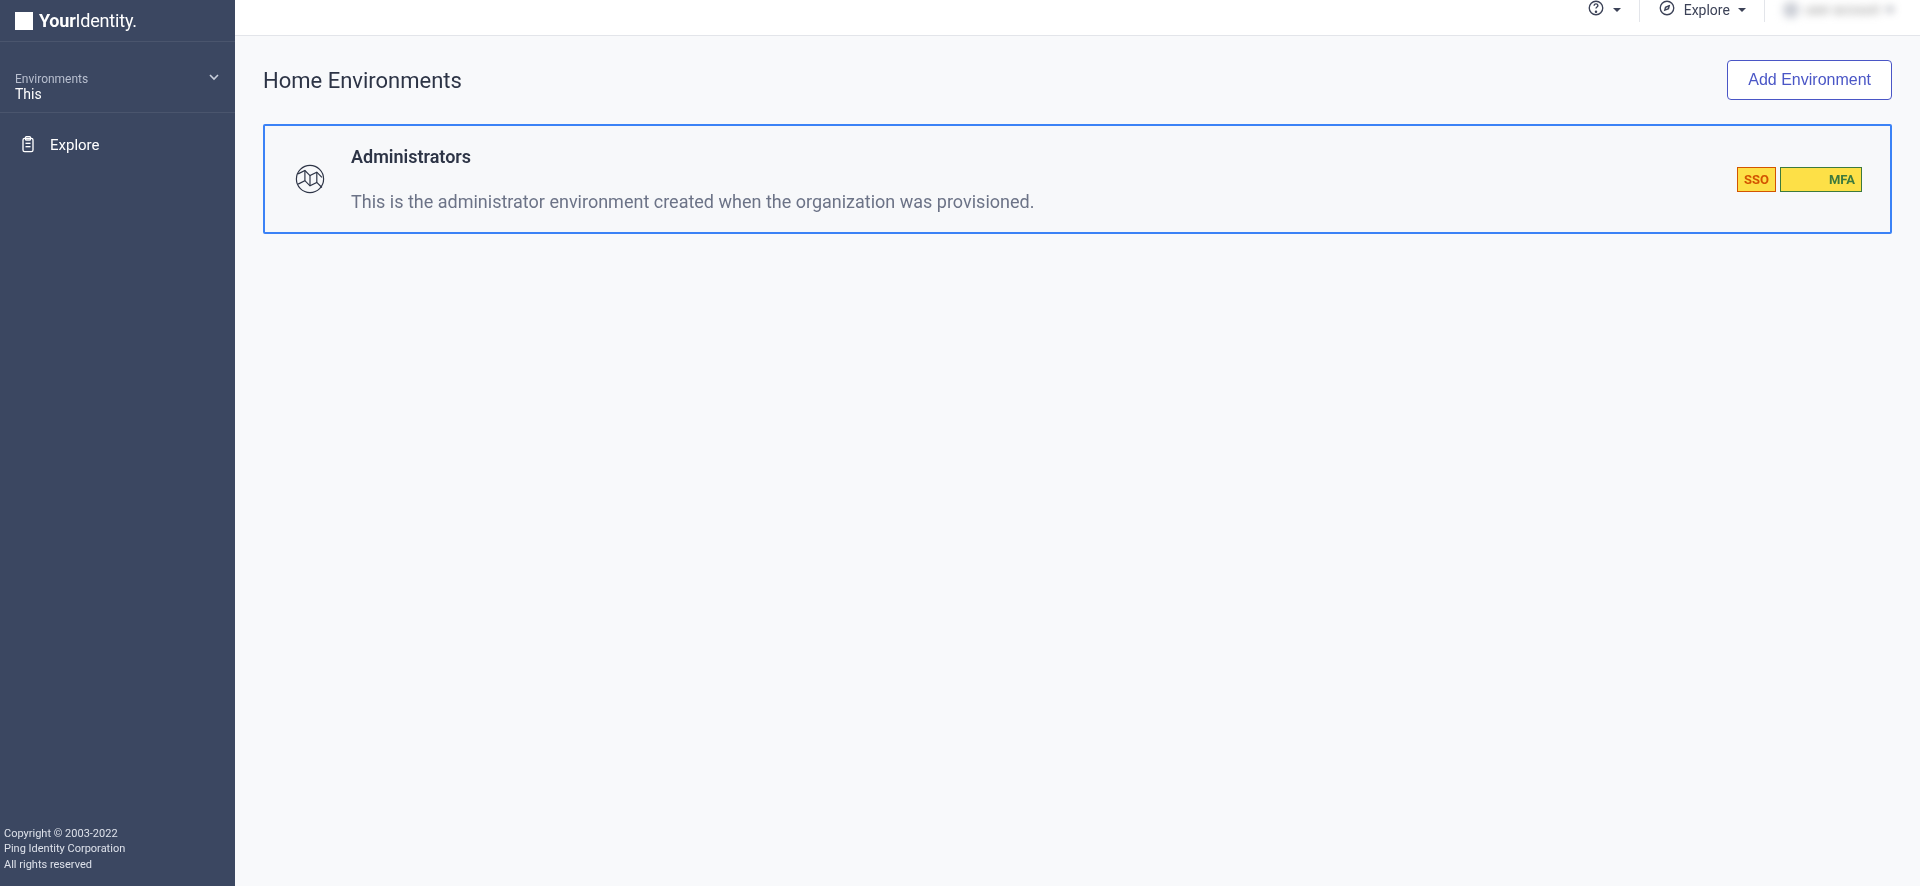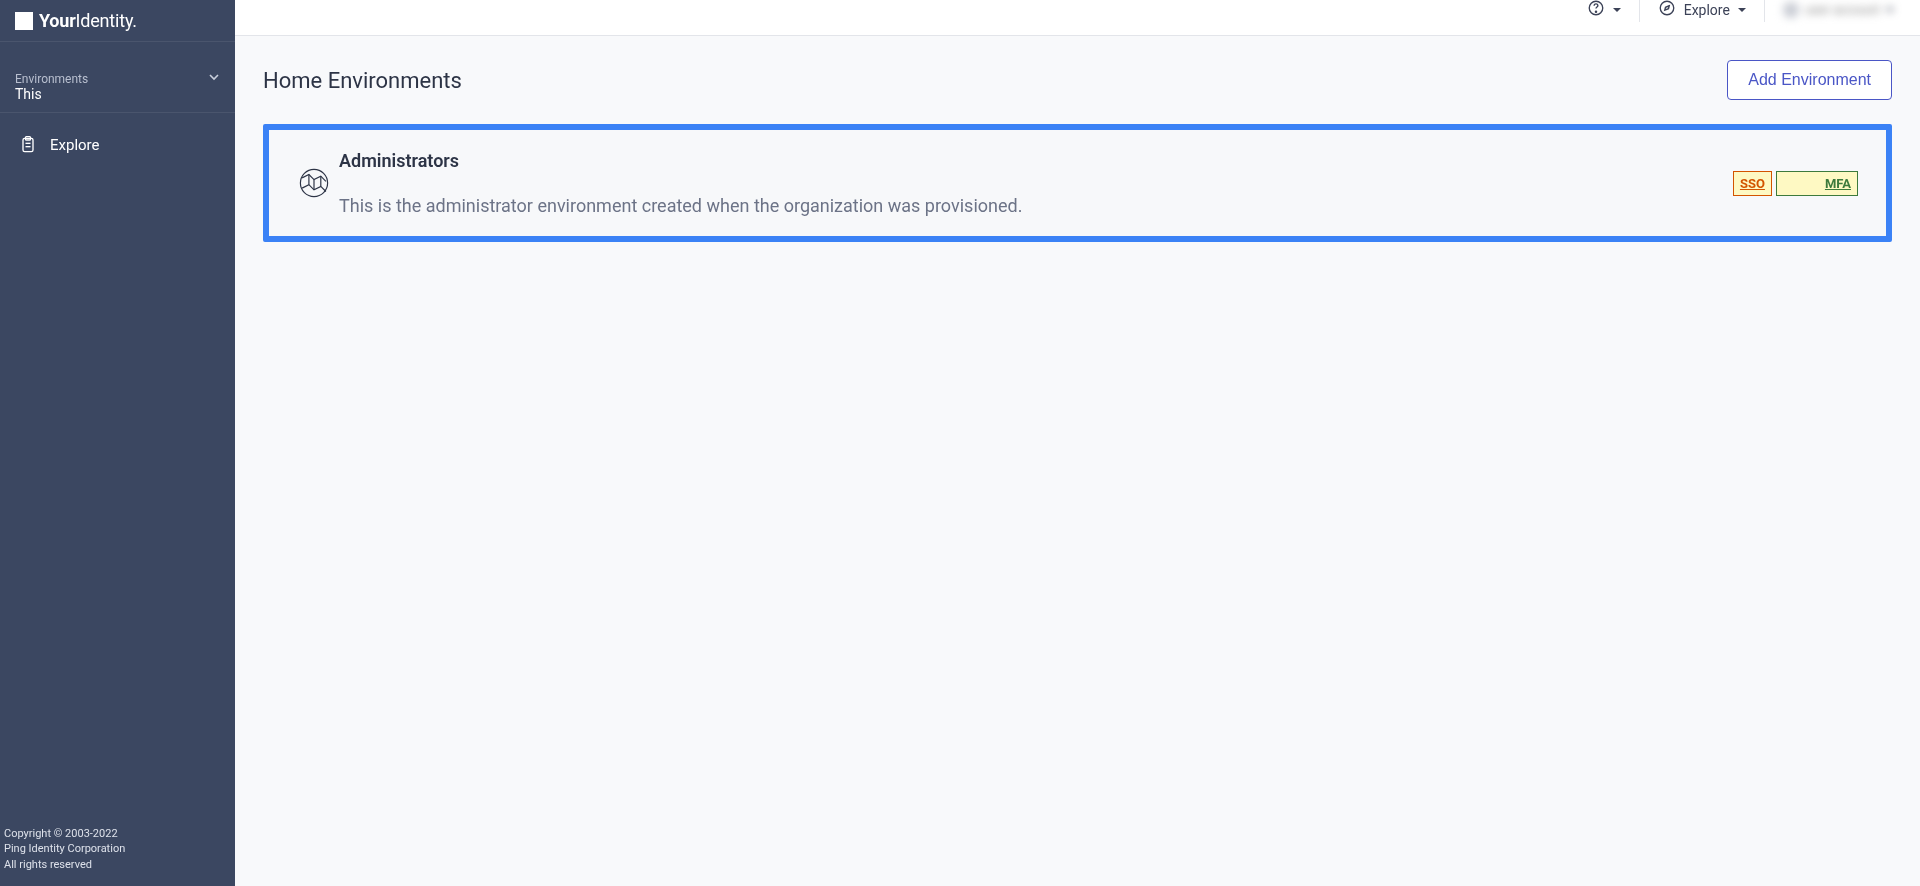--- a/index.html
+++ b/index.html
@@ -172,26 +172,26 @@
   padding: 10px 20px;
   font-size: 16px;
   cursor: pointer;
 }
 
 .env-list {
   margin-top: 24px;
 }
 .env-card {
   background: #f7f8fa;
-  border: 6px solid #3b82f6;
+  border: 2px solid #3b82f6;
   border-radius: 2px;
   padding: 20px 28px;
   display: flex;
   align-items: center;
-  gap: 8px;
+  gap: 24px;
 }
 .env-icon {
   width: 34px;
   height: 34px;
   display: flex;
   align-items: center;
   justify-content: center;
 }
 .env-info {
   flex: 1;
@@ -210,22 +210,21 @@
 .env-badges {
   display: flex;
   gap: 4px;
 }
 .badge {
   font-size: 13px;
   font-weight: 700;
   padding: 4px 6px;
   border-width: 1.5px;
   border-style: solid;
-  background: #fef9c3;
-  text-decoration: underline;
+  background: #fde047;
 }
 .badge-sso {
   color: #d35400;
   border-color: #d35400;
 }
 .badge-mfa {
   color: #3d7a3d;
   border-color: #3d7a3d;
   padding-left: 48px;
 }

